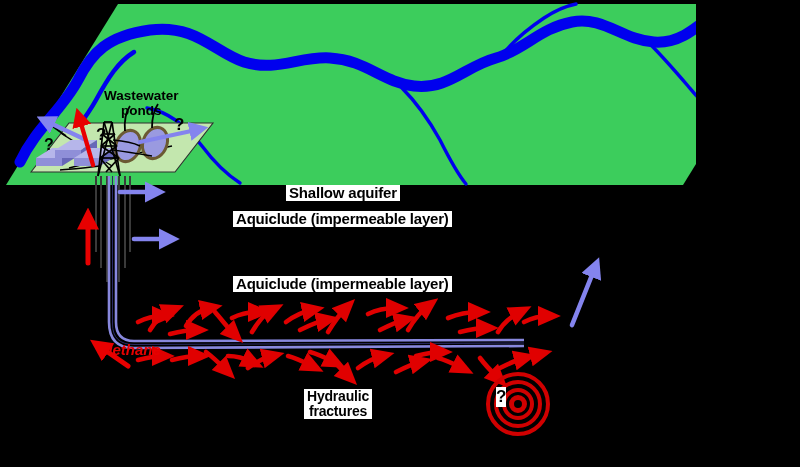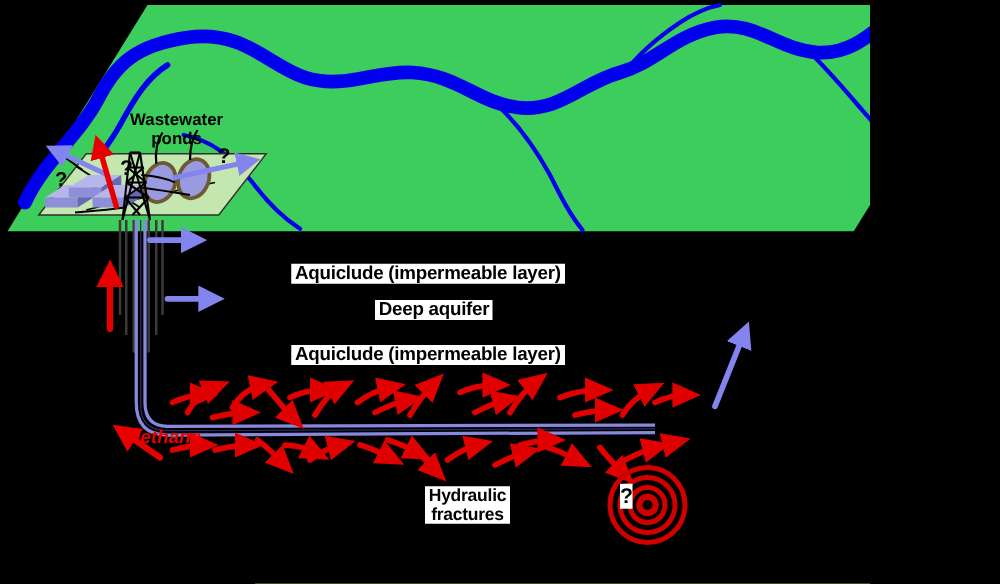--- a/index.html
+++ b/index.html
@@ -1,19 +1,19 @@
 <!DOCTYPE html>
 <html><head>
 <meta charset="utf-8">
 <style>
   html,body{margin:0;padding:0;background:#000;}
   #stage{
     position:relative;
     width:696px;height:467px;
-    background:#bef264;
+    background:#fde047;
     overflow:hidden;
     font-family:"Liberation Sans", sans-serif;
   }
   #stage svg{position:absolute;left:0;top:0;}
   .lbl{
     position:absolute;
     background:#ffffff;
     color:#000000;
     font-weight:bold;
     font-family:"Liberation Sans", sans-serif;
@@ -239,28 +239,28 @@
     </g>
 
     <g>
       <path d="M572,325 L594,270" stroke="#8484ee" stroke-width="4.6" fill="none" stroke-linecap="round" marker-end="url(#flowArrow)"></path>
     </g>
   </svg>
 
   <div class="pondlbl" style="left:104px;top:88px;font-size:13.5px;">Wastewater
 ponds</div>
 
+  <div class="lbl" style="left:286px;top:185px;font-size:15px;">Shallow aquifer</div>
 
   <div class="lbl" style="left:233px;top:211px;font-size:15px;">Aquiclude (impermeable layer)</div>
 
-  <div class="lbl" style="left:300px;top:240px;font-size:15px;">Deep aquifer</div>
 
   <div class="lbl" style="left:233px;top:276px;font-size:15px;">Aquiclude (impermeable layer)</div>
 
-  <div class="lbl" style="left:304px;top:389px;font-size:14px;margin-left:36px;">Hydraulic
+  <div class="lbl" style="left:304px;top:389px;font-size:14px;">Hydraulic
 fractures</div>
 
   <div class="methane" style="left:100px;top:341px;font-size:15px;">Methane</div>
 
   <div class="q" style="left:44px;top:136px;font-size:16px;">?</div>
 
   <div class="q" style="left:96px;top:125px;font-size:17px;">?</div>
 
   <div class="q" style="left:174px;top:115px;font-size:17px;">?</div>
 

